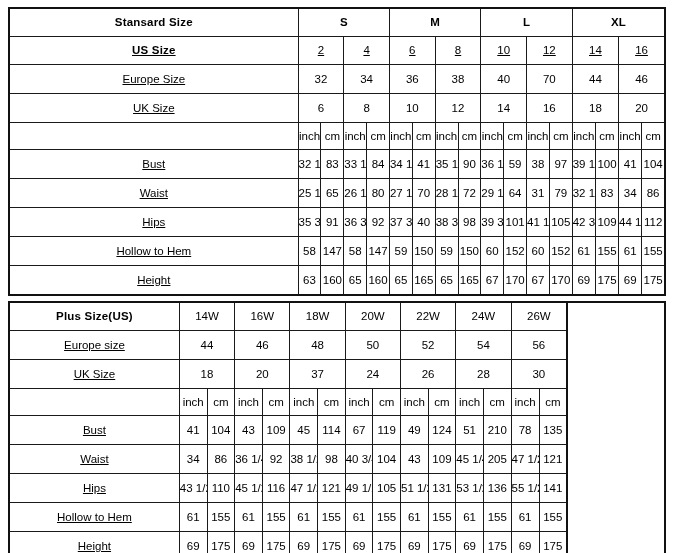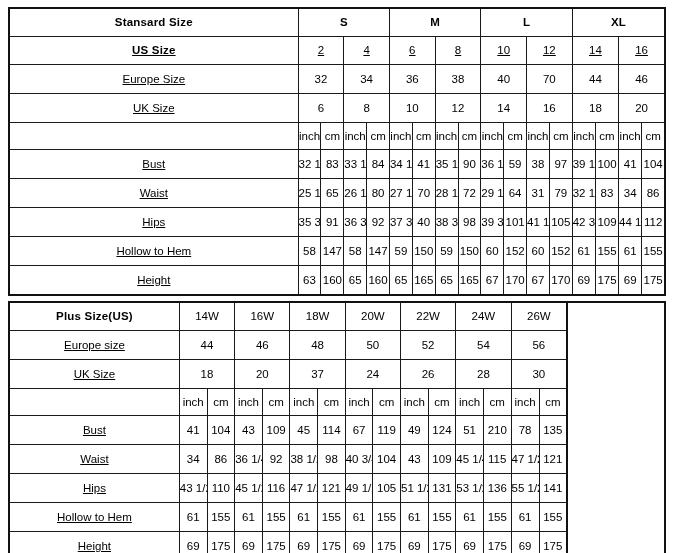--- a/index.html
+++ b/index.html
@@ -360,21 +360,21 @@
         <td class="c-cell val">86</td>
         <td class="c-cell val-frac">36 1/4</td>
         <td class="c-cell val">92</td>
         <td class="c-cell val-frac">38 1/2</td>
         <td class="c-cell val">98</td>
         <td class="c-cell val-frac">40 3/4</td>
         <td class="c-cell val">104</td>
         <td class="c-cell val">43</td>
         <td class="c-cell val">109</td>
         <td class="c-cell val-frac">45 1/4</td>
-        <td class="c-cell val">115</td>
+        <td class="c-cell val">205</td>
         <td class="c-cell val-frac">47 1/2</td>
         <td class="c-cell val">121</td>
       </tr>
 
       <tr class="r-data">
         <td class="c-label lbl">Hips</td>
         <td class="c-cell val-frac">43 1/2</td>
         <td class="c-cell val">110</td>
         <td class="c-cell val-frac">45 1/2</td>
         <td class="c-cell val">116</td>

